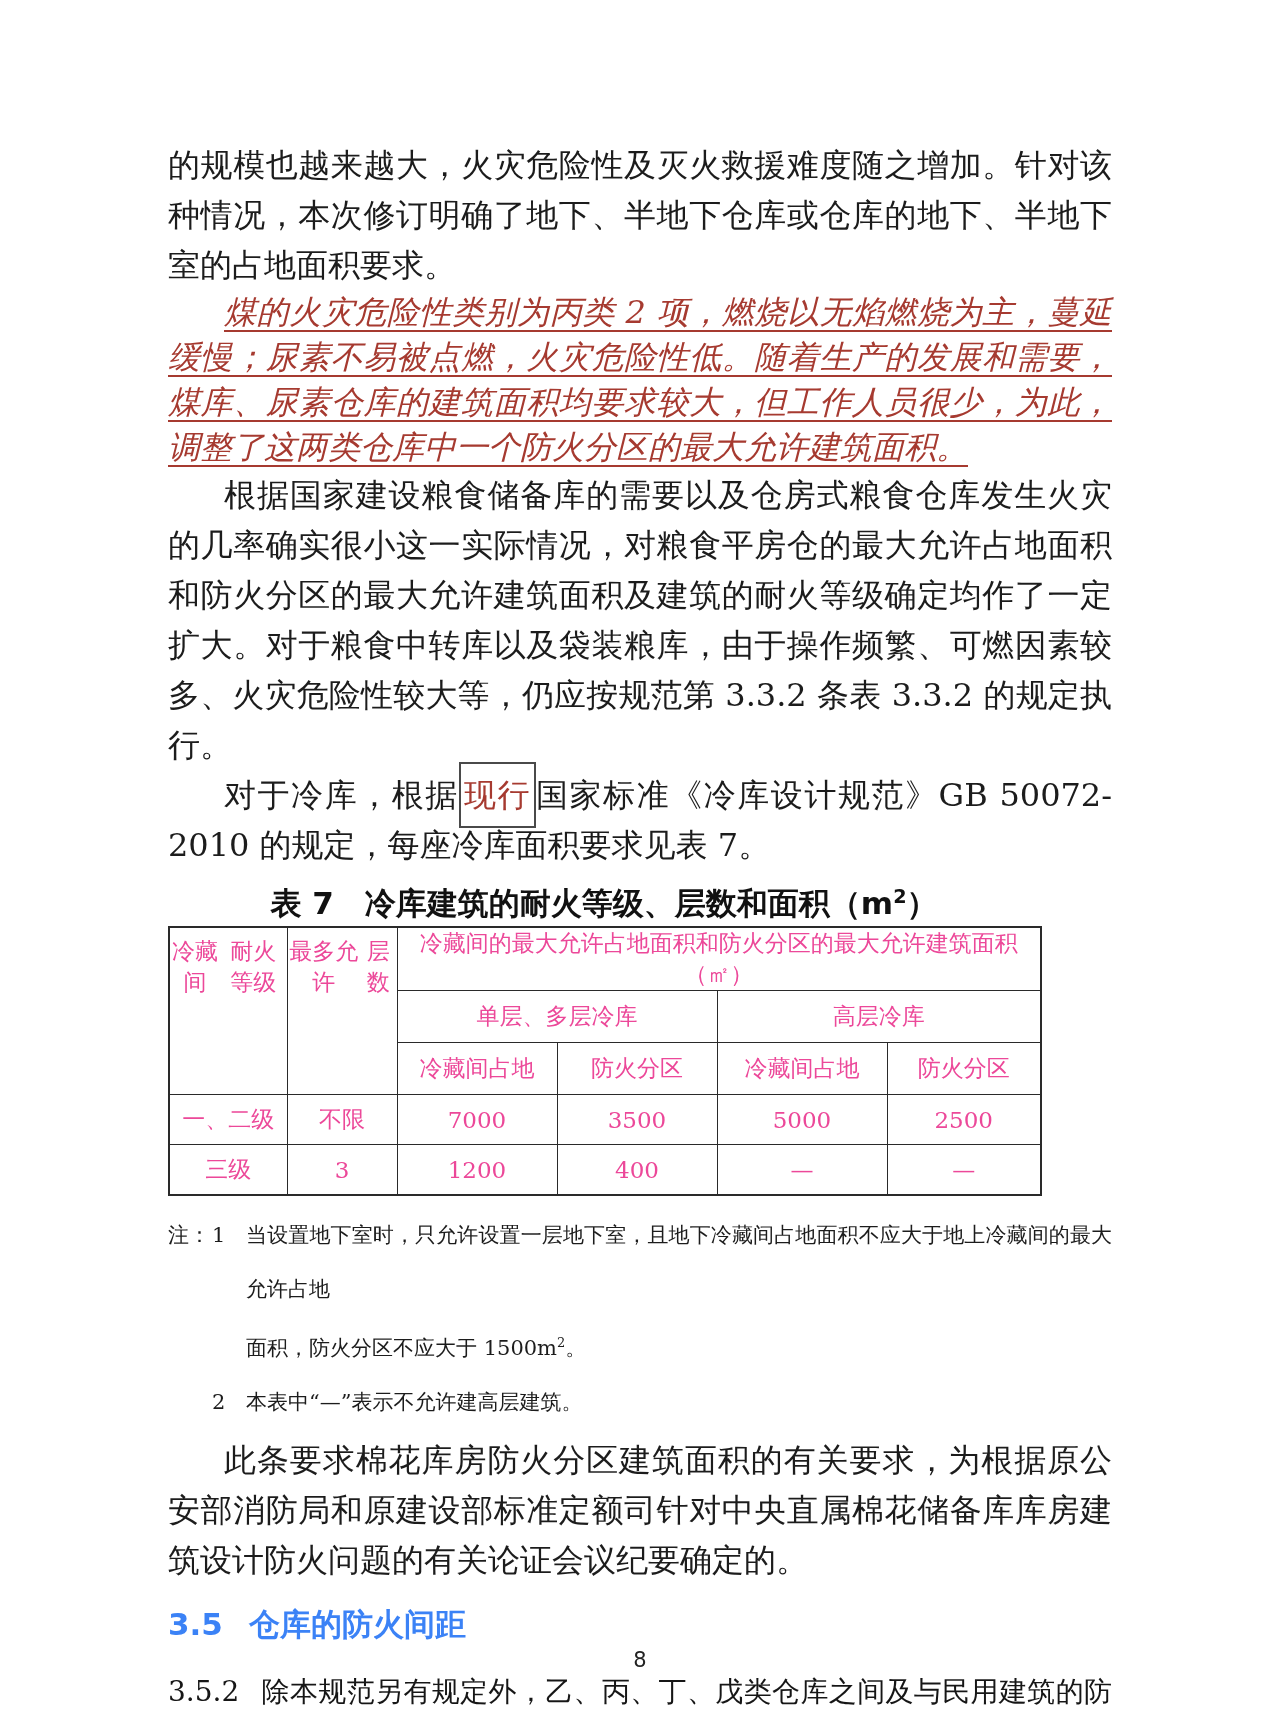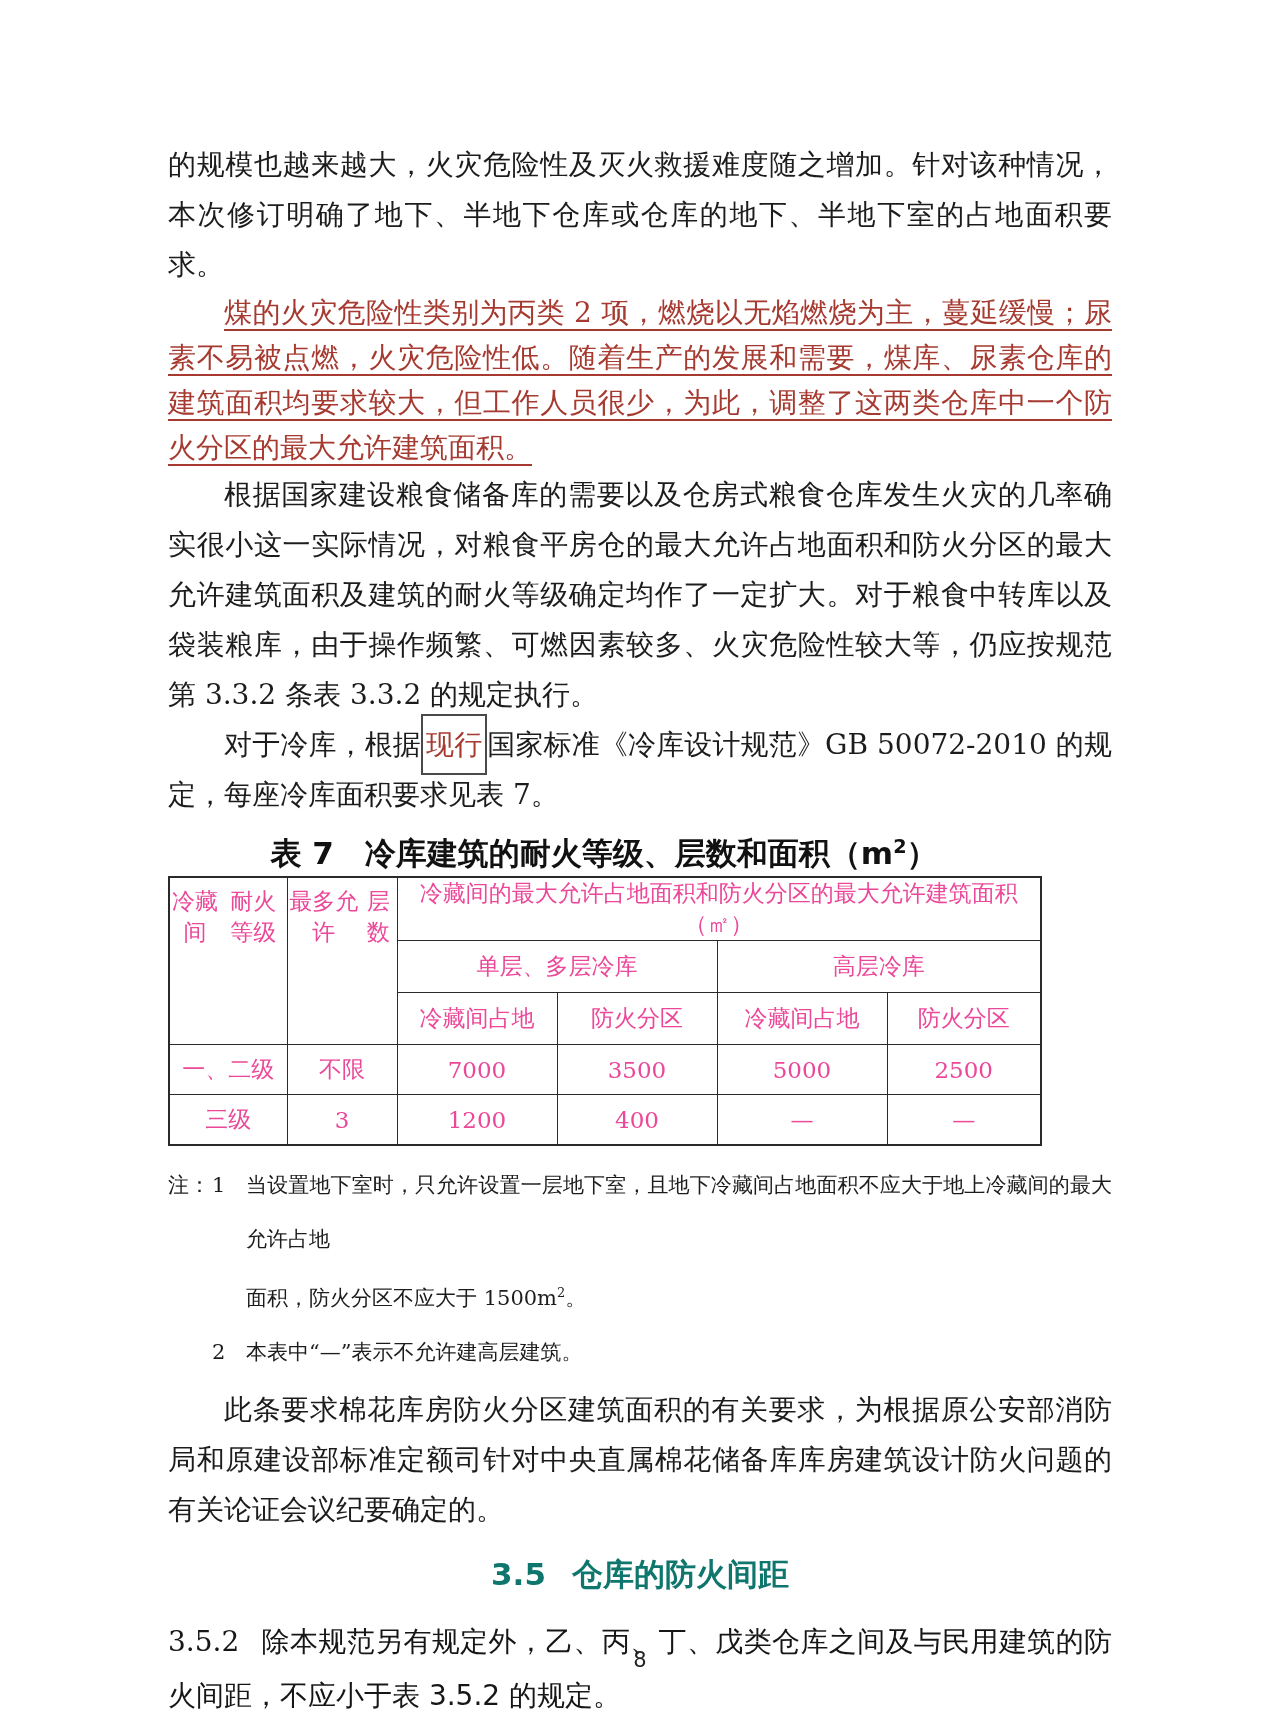--- a/index.html
+++ b/index.html
@@ -13,33 +13,34 @@
     overflow: hidden;
   }
   .content {
     position: absolute;
     left: 168px;
     top: 140px;
     width: 944px;
   }
   p { margin: 0; }
   .para {
-    font-size: 28px;
+    font-size: 32px;
     line-height: 50px;
     text-align: justify;
     font-family: "DejaVu Serif", serif;
     color: #1c1c1c;
   }
   .indent { text-indent: 56px; }
   .red-ins {
     color: #a63a30;
     line-height: 45px;
     text-decoration: underline;
     text-decoration-thickness: 2px;
     text-underline-offset: 7px;
+    font-style: italic;
   }
   .boxed {
     color: #a63a30;
     border: 2px solid #4a4a4a;
     padding: 12px 3px;
   }
   .table-caption {
     width: 872px;
     margin-top: 6px;
     text-align: center;
@@ -86,26 +87,25 @@
   .note { display: flex; align-items: flex-start; }
   .note-label { flex: none; width: 44px; }
   .note-num { flex: none; width: 34px; }
   .note-text { flex: 1; }
   .note-line { display: block; text-align: justify; }
   sup { font-size: 0.62em; }
   .p-cotton { margin-top: 6px; }
   .section-heading {
     width: 944px;
     margin: 16px 0 18px 0;
-    text-align: center;
     font-family: "DejaVu Sans", sans-serif;
     font-size: 31px;
     font-weight: bold;
     line-height: 46px;
-    color: #0f766e;
+    color: #3b82f6;
   }
   .h-num { margin-right: 26px; }
   .clause {
     font-family: "DejaVu Sans", sans-serif;
     font-size: 28px;
     line-height: 54px;
     text-align: justify;
     color: #161616;
   }
   .clause-num { font-family: "DejaVu Serif", serif; margin-right: 22px; }

